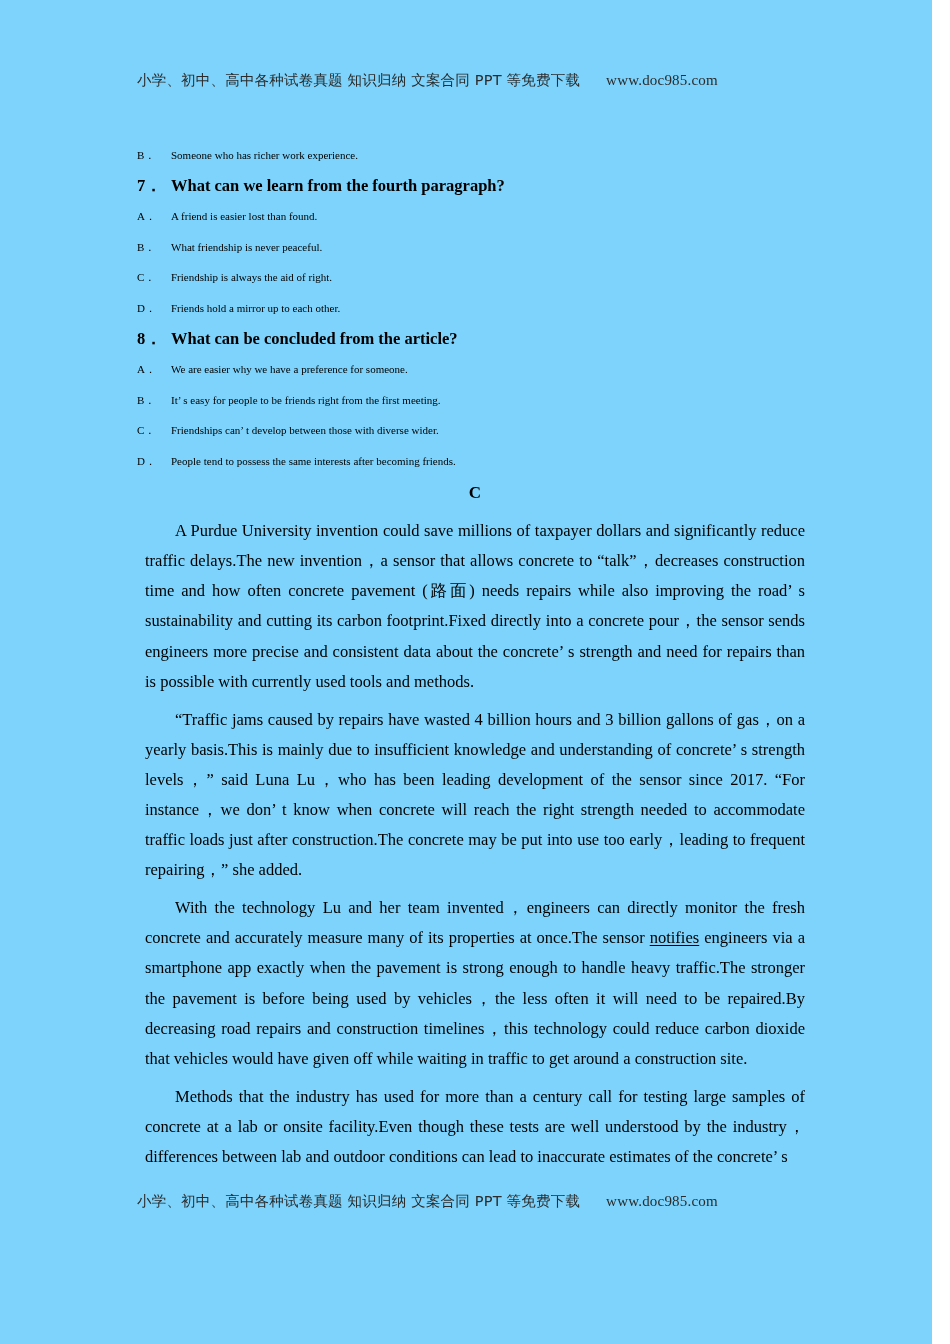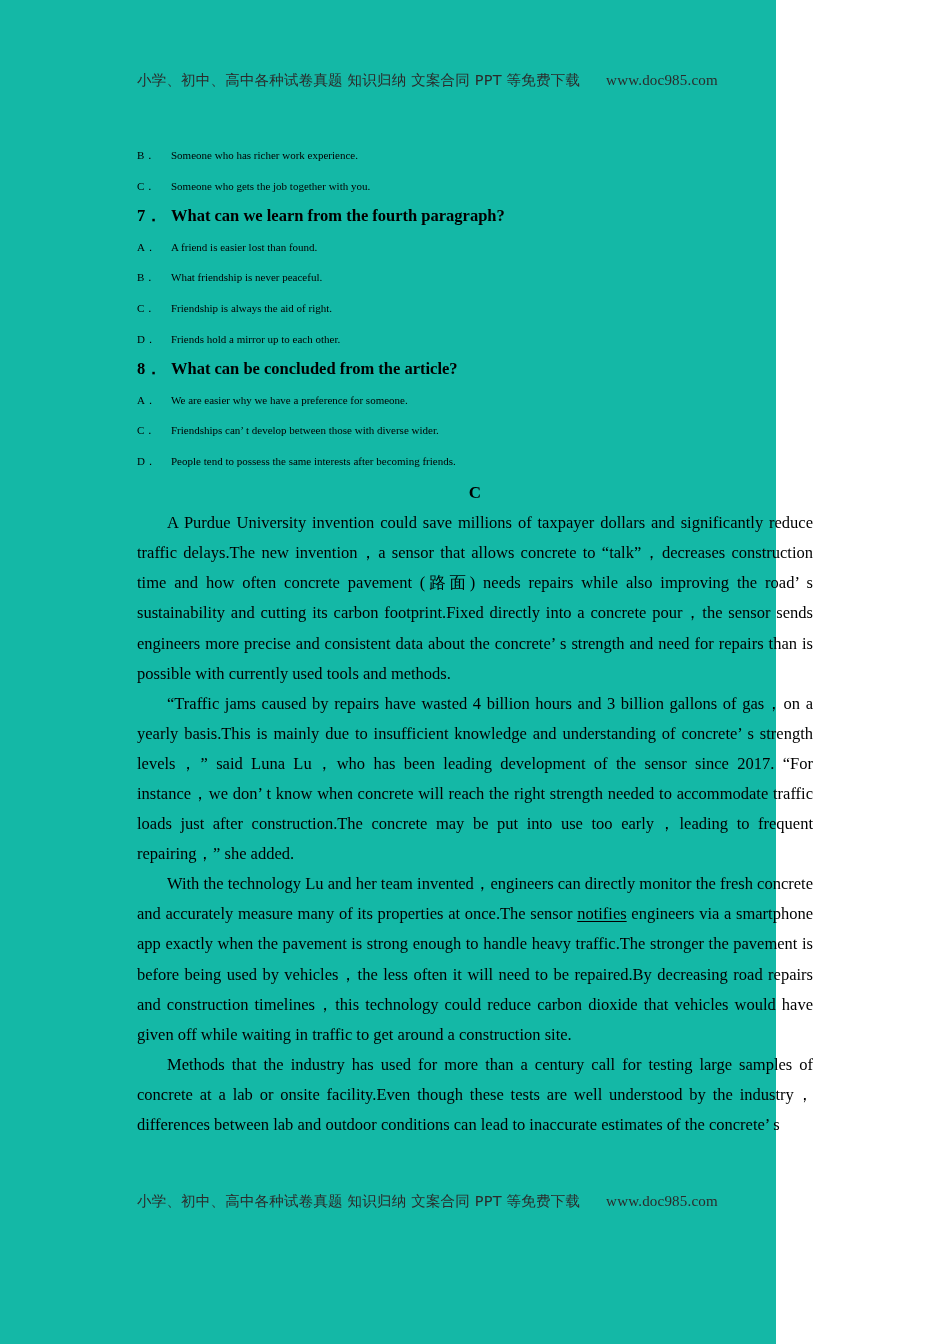--- a/index.html
+++ b/index.html
@@ -13,23 +13,23 @@
     height: 1344px;
     position: relative;
     font-family: "Liberation Serif", "DejaVu Serif", serif;
     color: #000000;
     overflow: hidden;
   }
 
   .page {
     position: absolute;
     left: 0; top: 0;
-    width: 776px;
+    width: 932px;
     height: 1344px;
-    background: #14b8a6;
+    background: #7dd3fc;
   }
 
   
   .watermark {
     position: absolute;
     left: 137px;
     width: 676px;
     font-size: 14.5px;
     color: #2b2b2b;
     letter-spacing: 0.2px;
@@ -82,21 +82,21 @@
     margin-top: 1px;
   }
 
   
   .para {
     font-size: 16.5px;
     line-height: 30.1px;
     text-align: justify;
     text-justify: inter-word;
     text-indent: 30px;
-    margin: 0;
+    margin: 8px;
     -webkit-hyphens: none;
     hyphens: none;
   }
   .para.last {
     text-align: justify;
   }
   u.underlined {
     text-decoration: underline;
     text-underline-offset: 2px;
   }
@@ -108,23 +108,20 @@
 
   <div class="watermark watermark-header">
     <span>小学、初中、高中各种试卷真题  知识归纳  文案合同  PPT 等免费下载</span><span class="wm-url">www.doc985.com</span>
   </div>
 
   <div class="content">
 
     <div class="optline">
       <span class="marker">B．</span><span>Someone who has richer work experience.</span>
     </div>
-    <div class="optline">
-      <span class="marker">C．</span><span>Someone who gets the job together with you.</span>
-    </div>
 
     <div class="qline">
       <span class="marker">7．</span><span>What can we learn from the fourth paragraph?</span>
     </div>
     <div class="optline">
       <span class="marker">A．</span><span>A friend is easier lost than found.</span>
     </div>
     <div class="optline">
       <span class="marker">B．</span><span>What friendship is never peaceful.</span>
     </div>
@@ -135,20 +132,23 @@
       <span class="marker">D．</span><span>Friends hold a mirror up to each other.</span>
     </div>
 
     <div class="qline">
       <span class="marker">8．</span><span>What can be concluded from the article?</span>
     </div>
     <div class="optline">
       <span class="marker">A．</span><span>We are easier why we have a preference for someone.</span>
     </div>
     <div class="optline">
+      <span class="marker">B．</span><span>It’ s easy for people to be friends right from the first meeting.</span>
+    </div>
+    <div class="optline">
       <span class="marker">C．</span><span>Friendships can’ t develop between those with diverse wider.</span>
     </div>
     <div class="optline">
       <span class="marker">D．</span><span>People tend to possess the same interests after becoming friends.</span>
     </div>
 
     <div class="section-heading">C</div>
 
     <p class="para">A Purdue University invention could save millions of taxpayer dollars and significantly reduce traffic delays.The new invention，a sensor that allows concrete to “talk”，decreases construction time and how often concrete pavement (路面) needs repairs while also improving the road’ s sustainability and cutting its carbon footprint.Fixed directly into a concrete pour，the sensor sends engineers more precise and consistent data about the concrete’ s strength and need for repairs than is possible with currently used tools and methods.</p>
     <p class="para">“Traffic jams caused by repairs have wasted 4 billion hours and 3 billion gallons of gas，on a yearly basis.This is mainly due to insufficient knowledge and understanding of concrete’ s strength levels，” said Luna Lu，who has been leading development of the sensor since 2017. “For instance，we don’ t know when concrete will reach the right strength needed to accommodate traffic loads just after construction.The concrete may be put into use too early，leading to frequent repairing，” she added.</p>

